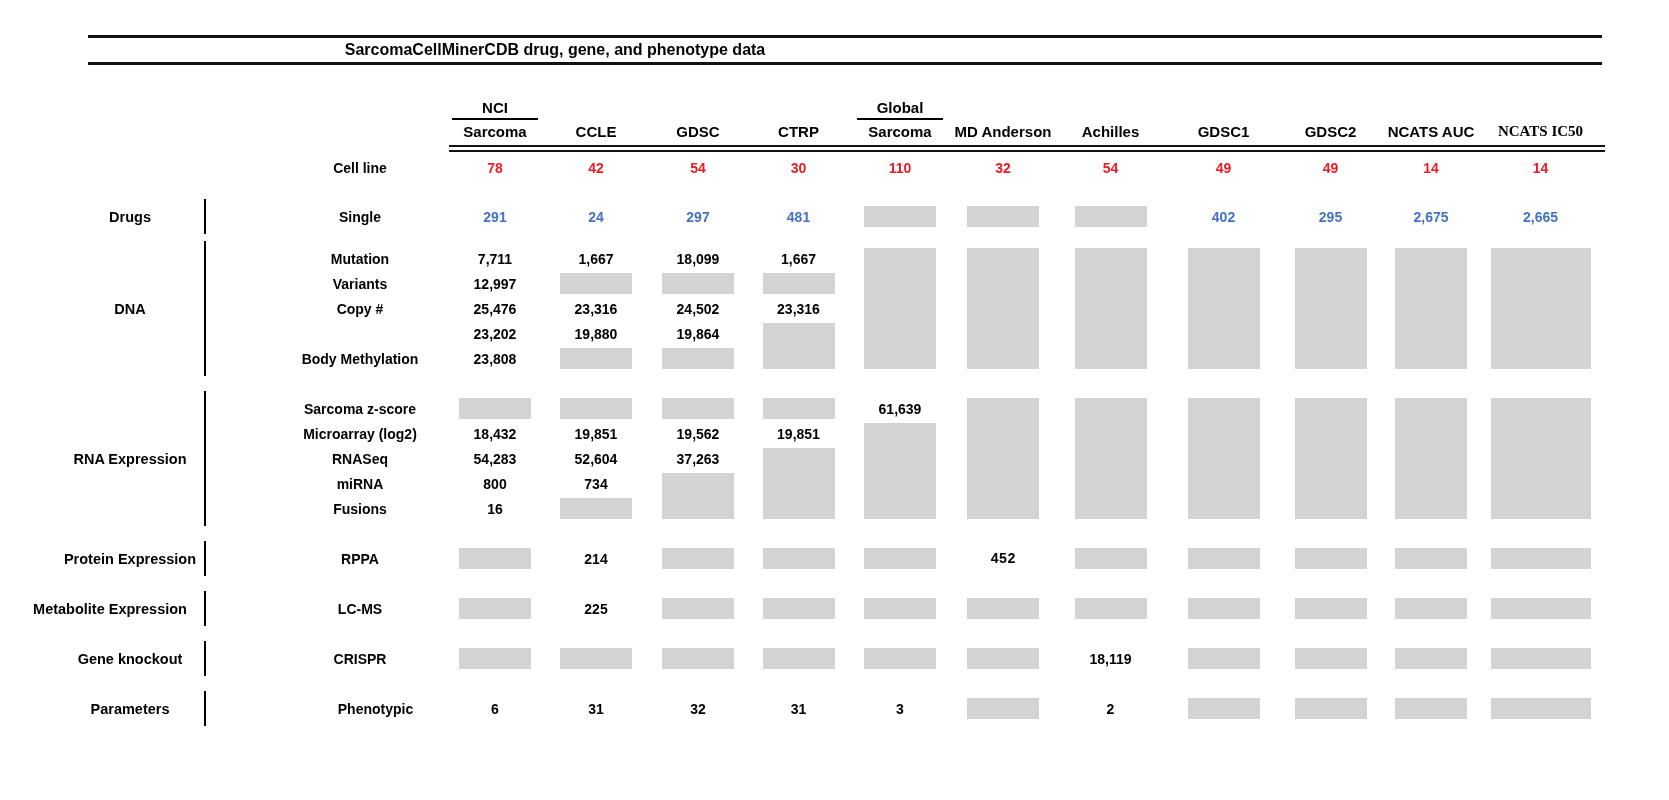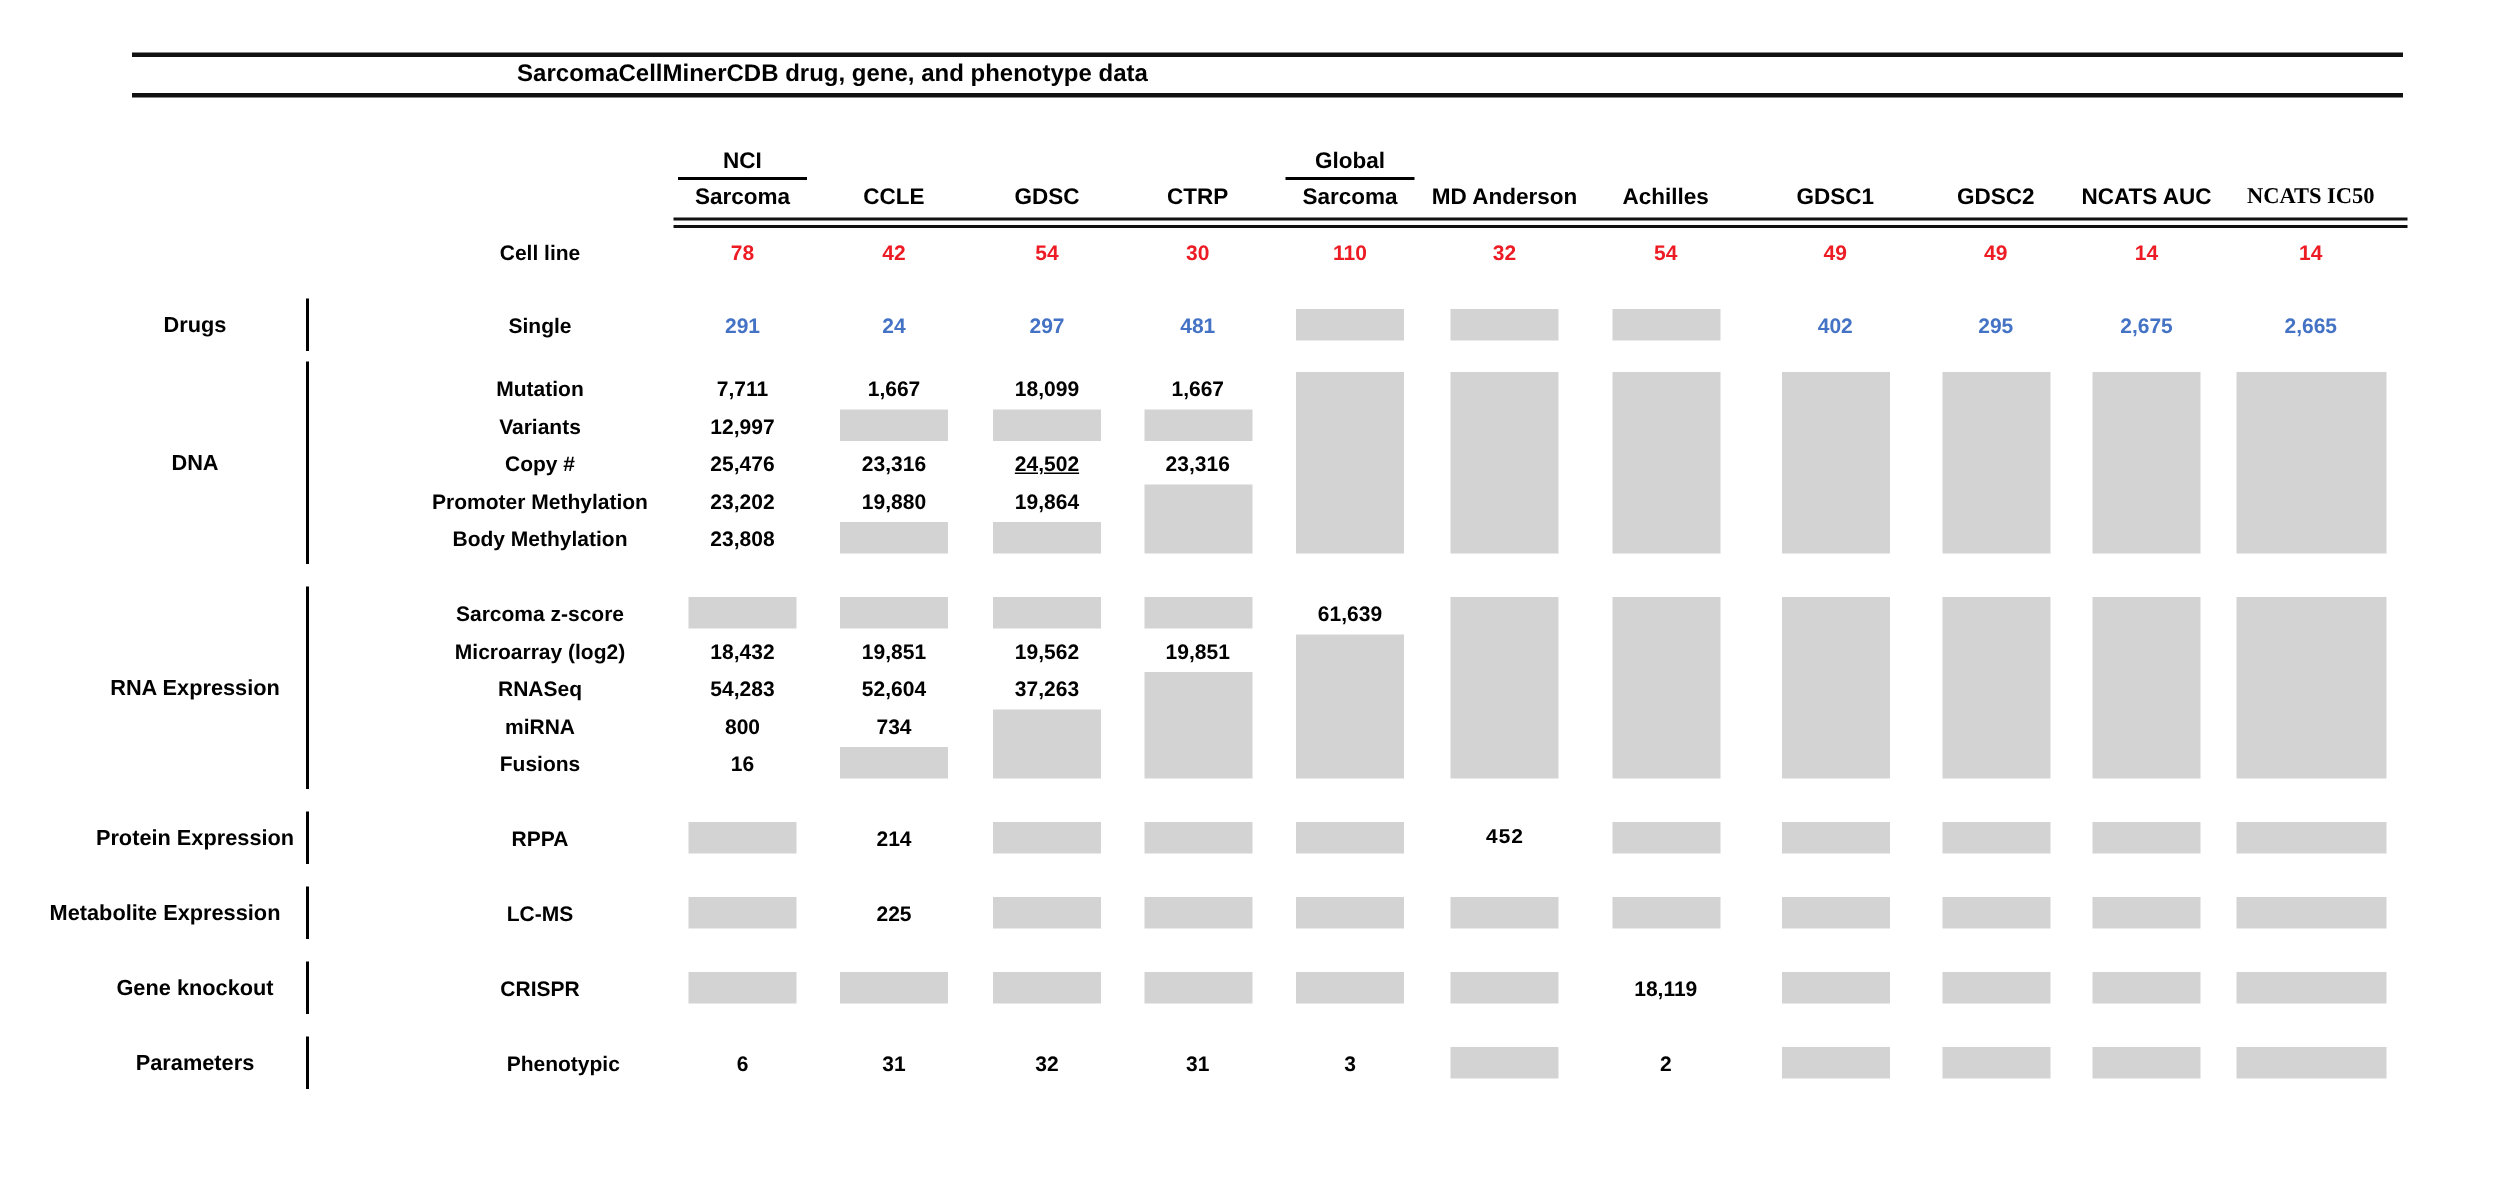--- a/index.html
+++ b/index.html
@@ -128,23 +128,22 @@
         <div class="gray-block" style="grid-area: 1 / 12 / span 5;"></div>
         <div class="gray-block wide" style="grid-area: 1 / 13 / span 5;"></div>
         <div class="sub" style="grid-row: 2;">Variants</div>
         <div class="val" style="grid-area: 2 / 3;">12,997</div>
         <div class="gray-block" style="grid-area: 2 / 4 / span 1;"></div>
         <div class="gray-block" style="grid-area: 2 / 5 / span 1;"></div>
         <div class="gray-block" style="grid-area: 2 / 6 / span 1;"></div>
         <div class="sub" style="grid-row: 3; text-align: right;">Copy #</div>
         <div class="val" style="grid-area: 3 / 3;">25,476</div>
         <div class="val" style="grid-area: 3 / 4;">23,316</div>
-        <div class="val" style="grid-area: 3 / 5; text-decoration: underline;">24,502</div>
+        <div class="val" style="grid-area: 3 / 5;">24,502</div>
         <div class="val" style="grid-area: 3 / 6;">23,316</div>
-        <div class="sub" style="grid-row: 4;">Promoter Methylation</div>
         <div class="val" style="grid-area: 4 / 3;">23,202</div>
         <div class="val" style="grid-area: 4 / 4;">19,880</div>
         <div class="val" style="grid-area: 4 / 5;">19,864</div>
         <div class="gray-block" style="grid-area: 4 / 6 / span 2;"></div>
         <div class="sub" style="grid-row: 5;">Body Methylation</div>
         <div class="val" style="grid-area: 5 / 3;">23,808</div>
         <div class="gray-block" style="grid-area: 5 / 4 / span 1;"></div>
         <div class="gray-block" style="grid-area: 5 / 5 / span 1;"></div>
       </div>
       <div class="grid section" style="top: 396px;">

